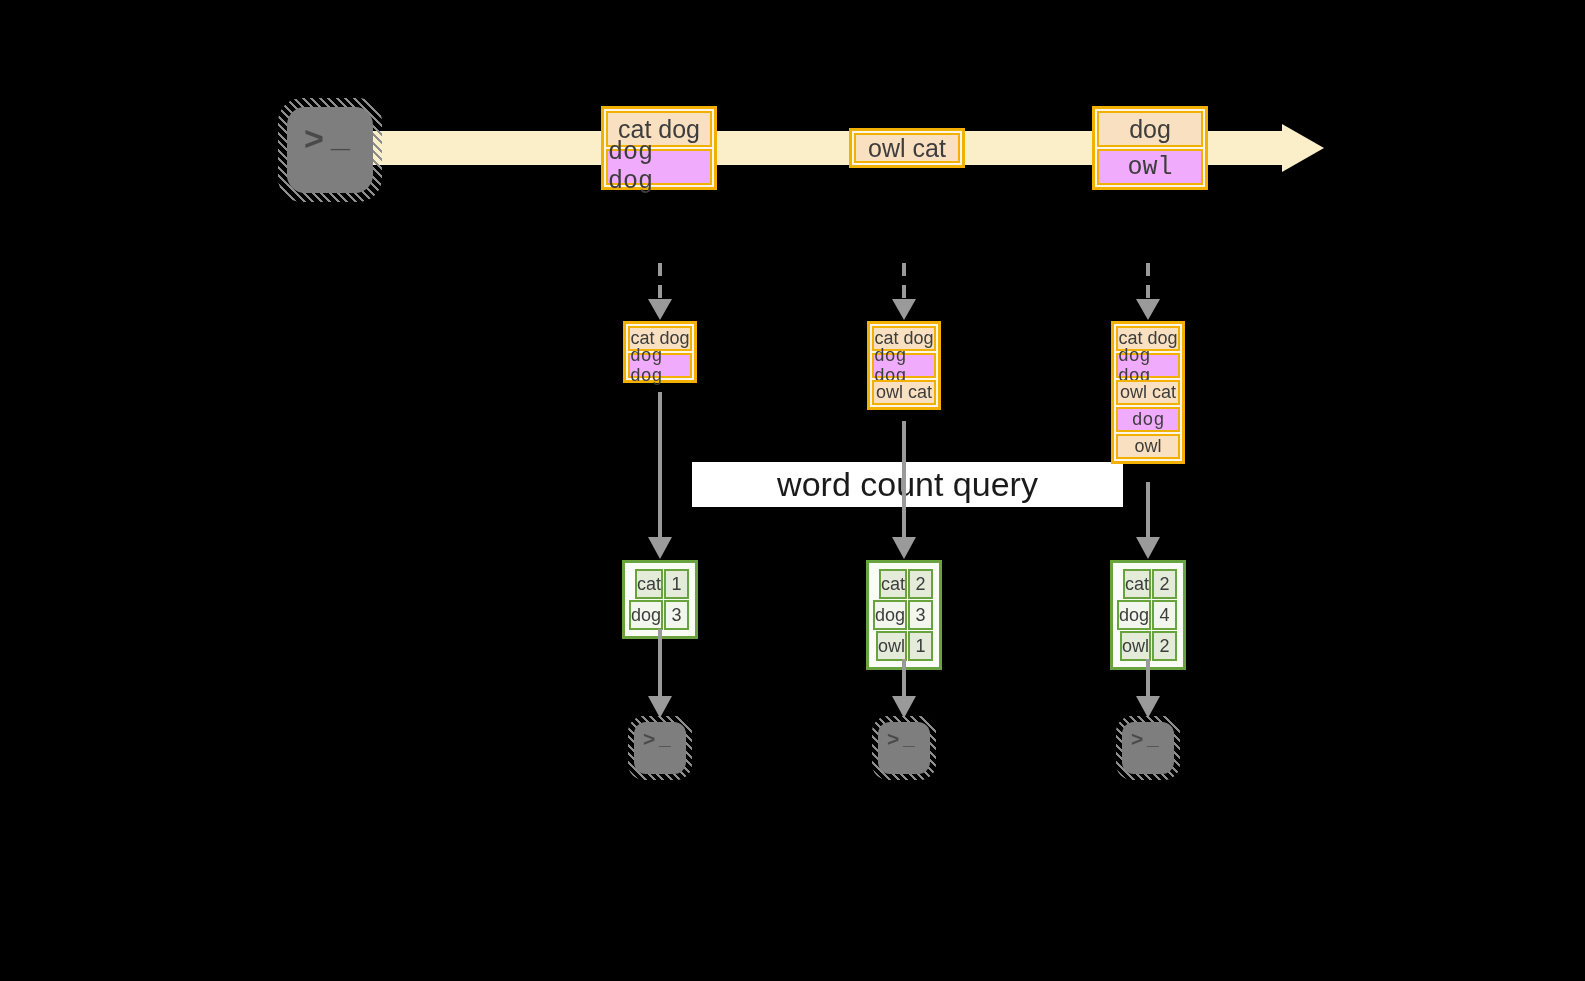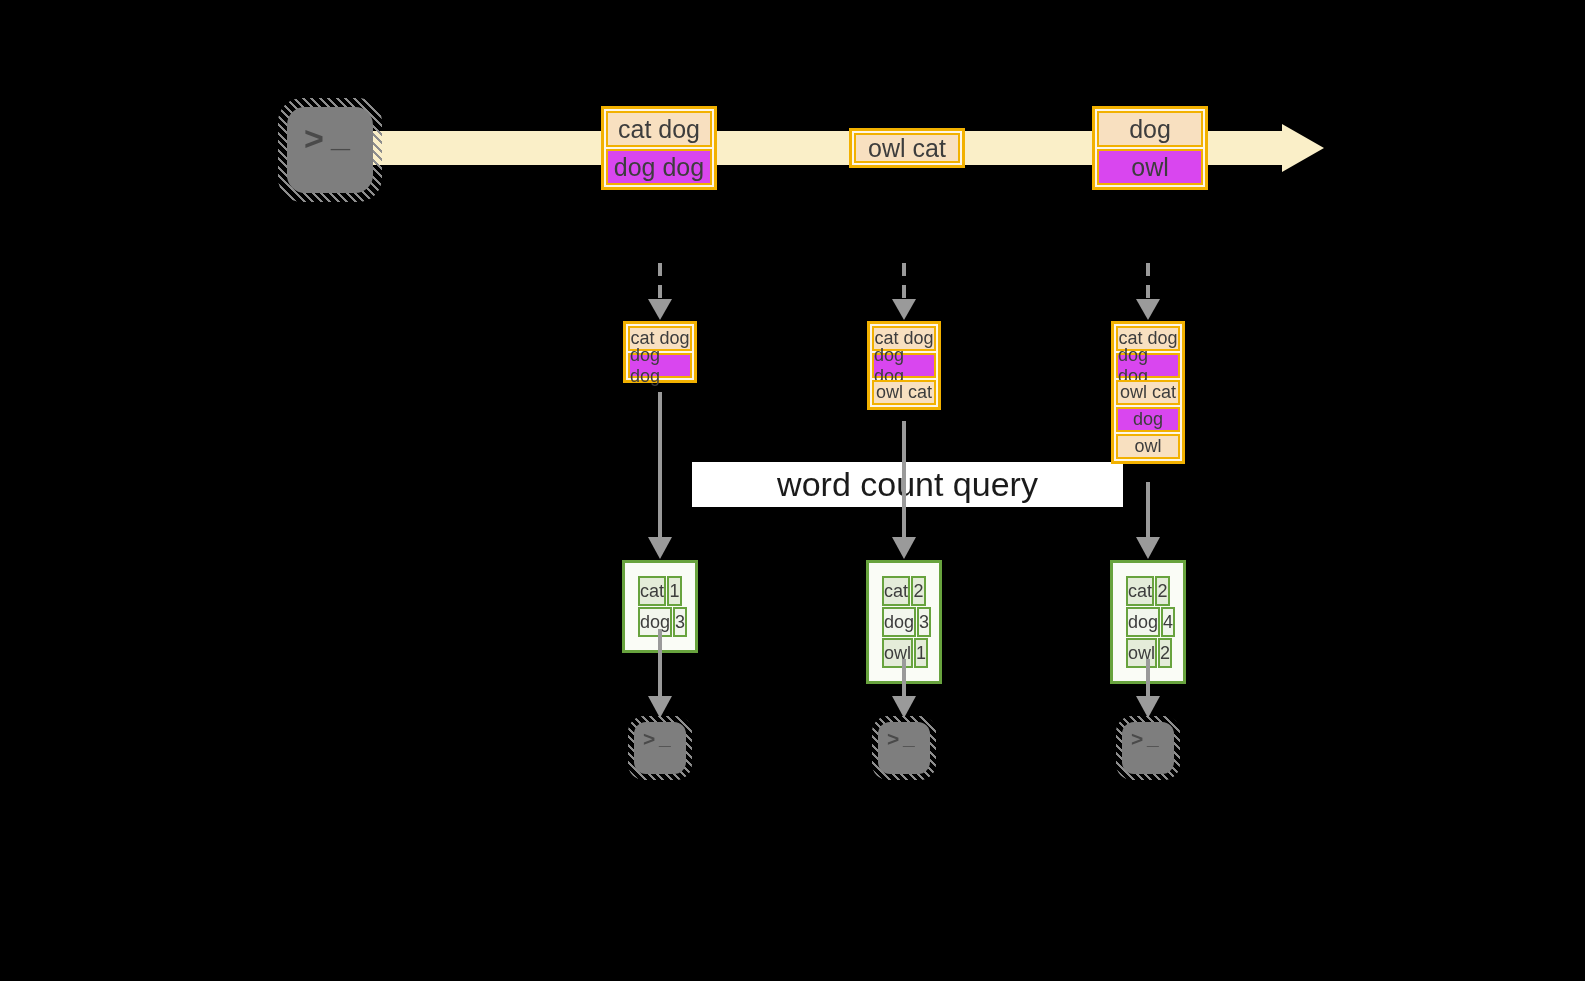--- a/index.html
+++ b/index.html
@@ -22,31 +22,31 @@
   .term-bottom{width:64px;height:64px;top:716px;border-radius:16px;}
   .term-bottom .term-inner{inset:6px;border-radius:12px;}
   .term-bottom .chev{position:absolute;left:9px;top:5px;font-size:21px;font-weight:bold;}
   .term-bottom .uscore{position:absolute;left:25px;top:3px;font-size:21px;font-weight:bold;}
   .t1{left:628px;} .t2{left:872px;} .t3{left:1116px;}
   
   .obox{position:absolute;box-sizing:border-box;border:3px solid #f2b100;background:#fdf6e8;
     padding:2px;display:flex;flex-direction:column;gap:2px;}
   .orow{box-sizing:border-box;border:2px solid #f2b100;display:flex;align-items:center;justify-content:center;
     color:#3d3d3d;}
-  .row-dark{background:#f8e0c0;} .row-light{background:#d946ef;}
+  .row-dark{background:#f8e0c0;} .row-light{background:#f0abfc;font-family:Liberation Mono, monospace;}
   .event-box{width:116px;z-index:2;}
   .event-box .orow{height:36px;font-size:25px;}
   .eb1{left:601px;top:106px;} .eb2{left:849px;top:128px;} .eb3{left:1092px;top:106px;}
   .eb2 .orow{height:30px;}
   .stack{width:74px;top:321px;z-index:4;}
   .stack .orow{height:25px;font-size:18px;}
   .s1{left:623px;} .s2{left:867px;} .s3{left:1111px;}
   
   .count-table{position:absolute;box-sizing:border-box;width:76px;top:560px;z-index:4;
-    border:3px solid #68a33e;background:#fafcf6;padding:13px;display:flex;flex-direction:column;gap:1px;}
+    border:3px solid #68a33e;background:#fafcf6;padding:6px;display:flex;flex-direction:column;gap:1px;align-items:flex-end;}
   .trow{display:flex;gap:1px;height:30px;}
   .cell{box-sizing:border-box;border:2px solid #68a33e;display:flex;align-items:center;justify-content:center;
     color:#3d3d3d;font-size:18px;}
   .word-cell{flex:1;} .count-cell{width:25px;}
   .shade-a .cell{background:#e4ecd9;} .shade-b .cell{background:#f2f6ed;}
   .ct1{left:622px;} .ct2{left:866px;} .ct3{left:1110px;}
   
   .banner{position:absolute;left:692px;top:462px;width:431px;height:45px;background:#ffffff;z-index:2;
     display:flex;align-items:center;justify-content:center;font-size:34px;color:#1b1b1b;}
   

